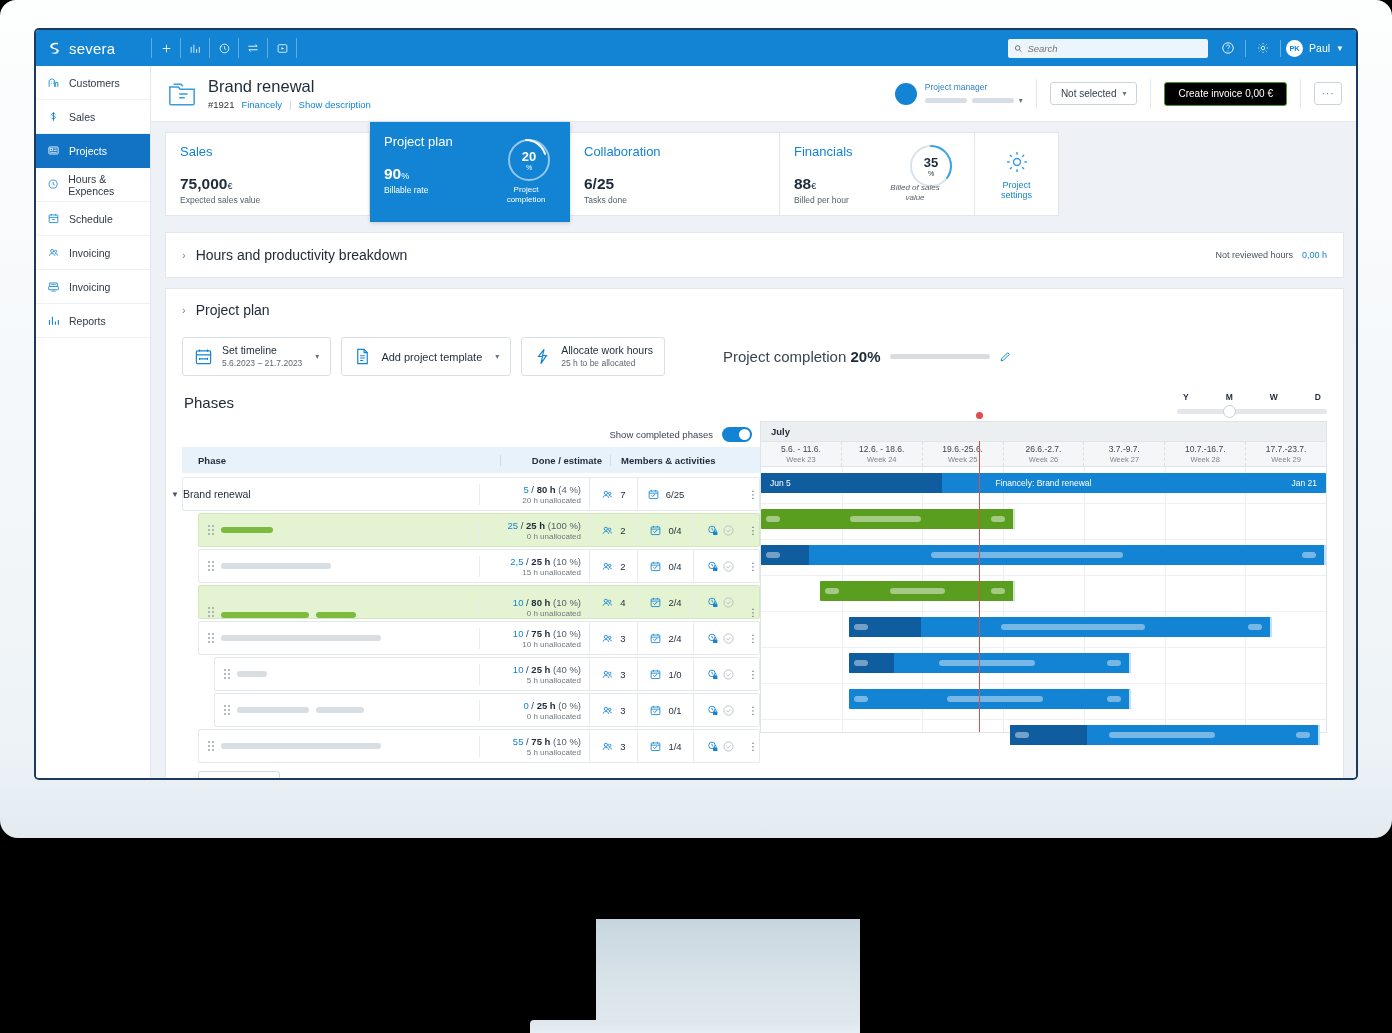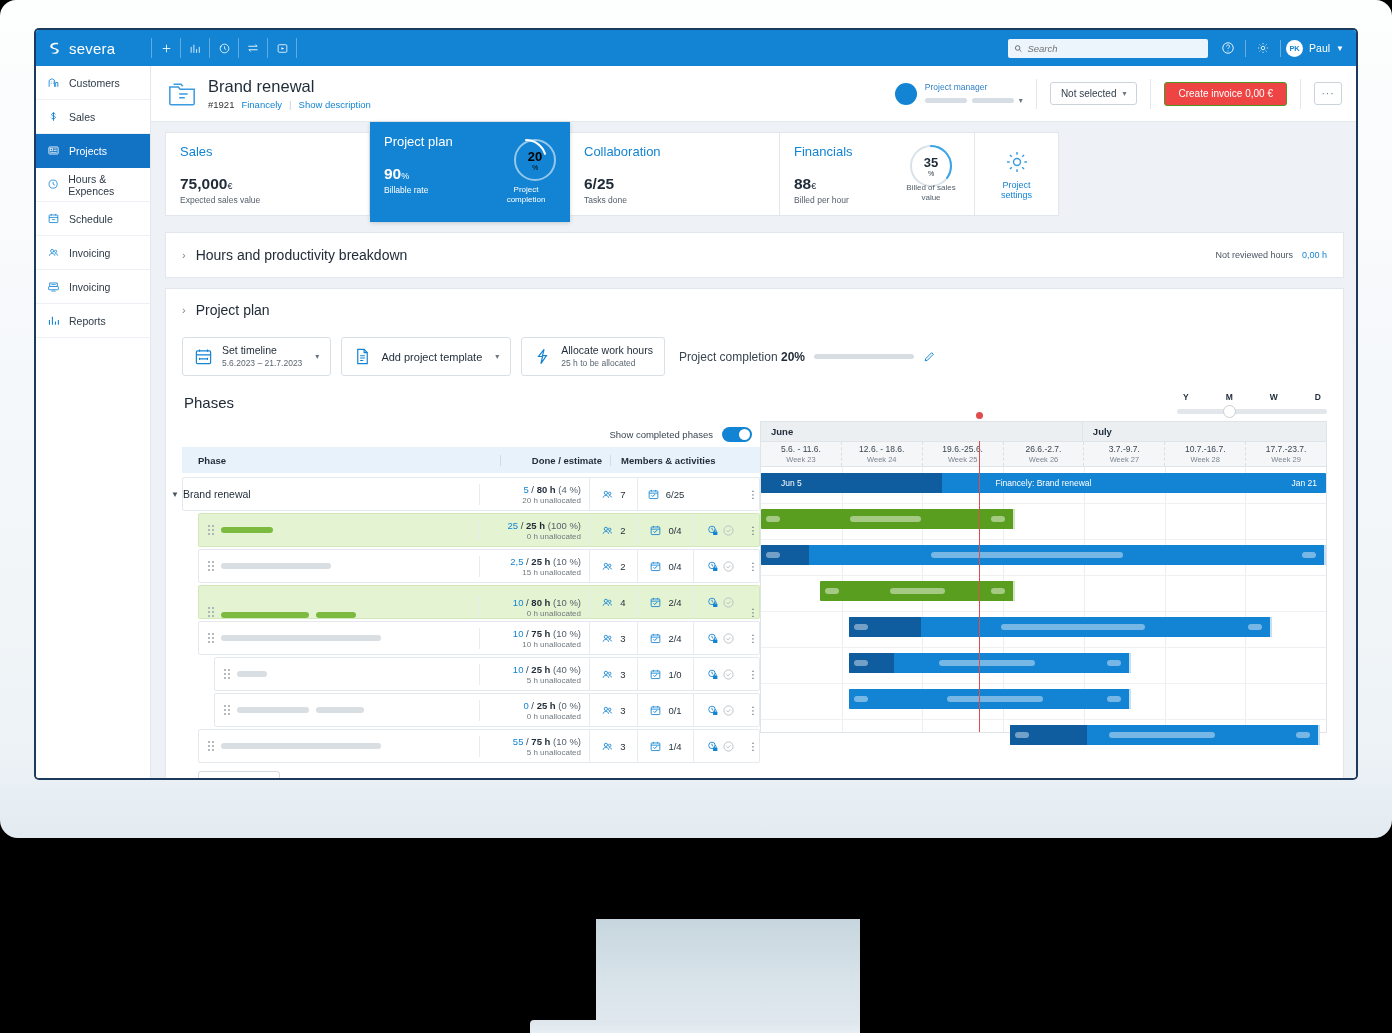--- a/index.html
+++ b/index.html
@@ -108,21 +108,21 @@
   .pm-label{ font-size:8.5px;color:#2f7fc4;}
   .pm-bars{ display:flex; align-items:center; gap:5px; margin-top:4px;}
   .bar-ph{ height:5px;border-radius:3px;background:#d6dde4;}
   .hsep{ width:1px;height:30px;background:#e2e7ed;margin:0 13px;}
   .btn{
     font-size:10px; border-radius:3px; cursor:pointer;
     display:inline-flex;align-items:center;justify-content:center;gap:6px;
     font-family:"Liberation Sans",sans-serif;
   }
   .btn-outline{ height:23px;padding:0 10px;background:#fff;border:1px solid #ccd4db;color:#33414e;}
-  .btn-green{ height:24px;padding:0 13px;background:#ef4444;border:1px solid #4a9a1d;color:#fff;}
+  .btn-green{ height:24px;padding:0 13px;background:#000000;border:1px solid #4a9a1d;color:#fff;}
   .btn-dots{ width:28px;height:23px;background:#fff;border:1px solid #ccd4db;color:#6b7780;letter-spacing:1px;}
 
   
   .kpi-row{ display:flex; align-items:stretch; padding:10px 12px 0 14px; gap:0; }
   .kpi{
     background:#fff; border:1px solid #e1e7ec; height:84px; position:relative;
     display:flex; flex-direction:column; justify-content:flex-start; padding:11px 14px;
   }
   .kpi + .kpi{ border-left:0; }
   .kpi-title{ font-size:13px;color:#1384d3;font-weight:400;}
@@ -161,21 +161,21 @@
   .tool{
     border:1px solid #d8dfe5;border-radius:3px;background:#fff;height:39px;
     display:flex;align-items:center;gap:9px;padding:0 11px;cursor:pointer;
   }
   .tool .ti{ width:19px;height:19px;color:#1384d3;flex:0 0 auto;}
   .tool .t1{ font-size:10.5px;color:#1f2b38;font-weight:normal;line-height:1.25;}
   .tool .t2{ font-size:8.5px;color:#5b6671;line-height:1.3;}
   .tool .tc{ color:#6d7781;font-size:8px;margin-left:4px;}
   .tool-center{ font-size:11px;color:#1f2b38;}
   .pc-wrap{ display:flex;align-items:center;gap:9px;margin-left:4px;}
-  .pc-label{ font-size:12px;color:#3a4551;}
+  .pc-label{ font-size:15px;color:#3a4551;margin-left:44px;}
   .pc-label b{ color:#1f2b38;}
   .pc-bar{ width:100px;height:5px;border-radius:3px;background:#d8dde2;overflow:hidden;}
   .pc-fill{ height:100%;background:#1384d3;}
   .pencil{ color:#1384d3;width:13px;height:13px;}
 
   
   .phases-wrap{ padding:0 16px 0 16px;}
   .phases-title{ font-size:15px;color:#222c38;padding:4px 0 10px 2px;}
   .grid{ display:flex; }
   .left-col{ width:578px; flex:0 0 578px; }
@@ -228,21 +228,21 @@
   .g-week + .g-week{ border-left:1px dashed #d9dee3;}
   .g-week .d1{ font-size:8.5px;color:#3a4551;}
   .g-week .d2{ font-size:7.5px;color:#7b858f;margin-top:1px;}
   .g-body{ position:relative;border:1px solid #dfe4e9;border-top:0;background:#fff;}
   .g-vline{ position:absolute;top:0;bottom:0;width:1px;background:#eceef1;}
   .g-hline{ position:absolute;left:0;right:0;height:1px;background:#eef0f3;}
   .today{ position:absolute;top:-26px;bottom:0;width:1px;background:#e04b4b;z-index:5;}
   .today-dot{ position:absolute;top:-29px;left:-3px;width:7px;height:7px;border-radius:50%;background:#e04b4b;}
   .gbar{ position:absolute;height:20px;border-radius:1px;overflow:hidden;display:flex;align-items:center;}
   .gbar .dark{ position:absolute;left:0;top:0;bottom:0;background:#0f5c9e;}
-  .gbar .glabel{ position:relative;font-size:8.5px;color:#fff;padding-left:20px;}
+  .gbar .glabel{ position:relative;font-size:8.5px;color:#fff;padding-left:9px;}
   .gbar .glabel.r{ margin-left:auto;padding-right:9px;padding-left:0;}
   .gbar .gcenter{ position:absolute;left:0;right:0;text-align:center;font-size:8.5px;color:#fff;}
   .ghint{ position:absolute;height:6px;border-radius:3px;}
   .gend{ position:absolute;top:0;bottom:0;width:2px;background:rgba(255,255,255,.75);}
 
   .addbtn{
     margin:8px 0 0 16px;width:82px;height:22px;border:1px solid #d3dae1;border-radius:3px;
     background:#fff;display:flex;align-items:center;justify-content:center;gap:5px;
     font-size:9.5px;color:#1384d3;
   }
@@ -452,21 +452,21 @@
         <div class="kpi-row" id="kpi-row">
             <div class="kpi" style="width: 205px;">
               <div class="kpi-title">Sales</div>
               <div class="kpi-val">75,000<span class="unit">€</span></div>
               <div class="kpi-sub">Expected sales value</div>
             </div>
             <div class="kpi featured" style="width: 200px;">
               <div class="kpi-title">Project plan</div>
               <div class="kpi-val">90<span class="unit">%</span></div>
               <div class="kpi-sub">Billable rate</div>
-              <div class="donut" style="right:13px;top:16px;border:2px solid rgba(255,255,255,.55);color:#000000;">
+              <div class="donut" style="right:19px;top:16px;border:2px solid rgba(255,255,255,.55);color:#ffffff;">
                 <span class="dv">20</span>
                 <span class="dp">%</span>
               </div>
               <div class="donut-cap" style="right:4px;width:78px;top:62px;color:#fff;">Project<br>completion</div>
               <svg style="position:absolute;right:22px;top:16px;" width="42" height="42" viewBox="0 0 42 42">
                 <circle cx="21" cy="21" r="20" fill="none" stroke="#fff" stroke-width="2" stroke-linecap="round" stroke-dasharray="25 101" transform="rotate(-90 21 21)"></circle>
               </svg>
             </div>
             <div class="kpi" style="width: 210px;">
               <div class="kpi-title">Collaboration</div>
@@ -474,21 +474,21 @@
               <div class="kpi-sub">Tasks done</div>
             </div>
             <div class="kpi" style="width: 195px;">
               <div class="kpi-title">Financials</div>
               <div class="kpi-val">88<span class="unit">€</span></div>
               <div class="kpi-sub">Billed per hour</div>
               <div class="donut" style="right:22px;top:12px;border:2px solid #d9e2e9;color:#1f2b38;">
                 <span class="dv">35</span>
                 <span class="dp">%</span>
               </div>
-              <div class="donut-cap" style="right:4px;width:78px;top:50px;color:#55606b;">Billed of sales<br>value</div>
+              <div class="donut-cap" style="right:20px;width:78px;top:50px;color:#55606b;font-style:italic;">Billed of sales<br>value</div>
               <svg style="position:absolute;right:22px;top:12px;" width="42" height="42" viewBox="0 0 42 42">
                 <circle cx="21" cy="21" r="20" fill="none" stroke="#37a3e8" stroke-width="2" stroke-linecap="round" stroke-dasharray="44 82" transform="rotate(-90 21 21)"></circle>
               </svg>
             </div>
             <div class="kpi kpi-settings">
               <svg width="26" height="26" viewBox="0 0 24 24" fill="none" stroke="#3a9ae0" stroke-width="1.3">
                 <circle cx="12" cy="12" r="3.2"></circle>
                 <path d="M12 2.8v2.4M12 18.8v2.4M2.8 12h2.4M18.8 12h2.4M5.5 5.5l1.7 1.7M16.8 16.8l1.7 1.7M18.5 5.5l-1.7 1.7M7.2 16.8l-1.7 1.7"></path>
               </svg>
               <div class="lbl">Project settings</div>
@@ -960,21 +960,20 @@
                     </div>
                   </div>
                 <div class="addbtn">
                   <span style="font-size:11px;">+</span>
                   <span>New phase</span>
                 </div>
               </div>
 
               <div class="right-col">
                 <div class="g-month" id="g-month">
-                    <div style="flex: 4 1 0%;">June</div>
                     <div style="flex: 3 1 0%;">July</div>
                   </div>
                 <div class="g-weeks" id="g-weeks">
                     <div class="g-week">
                       <span class="d1">5.6. - 11.6.</span>
                       <span class="d2">Week 23</span>
                     </div>
                     <div class="g-week">
                       <span class="d1">12.6. - 18.6.</span>
                       <span class="d2">Week 24</span>

